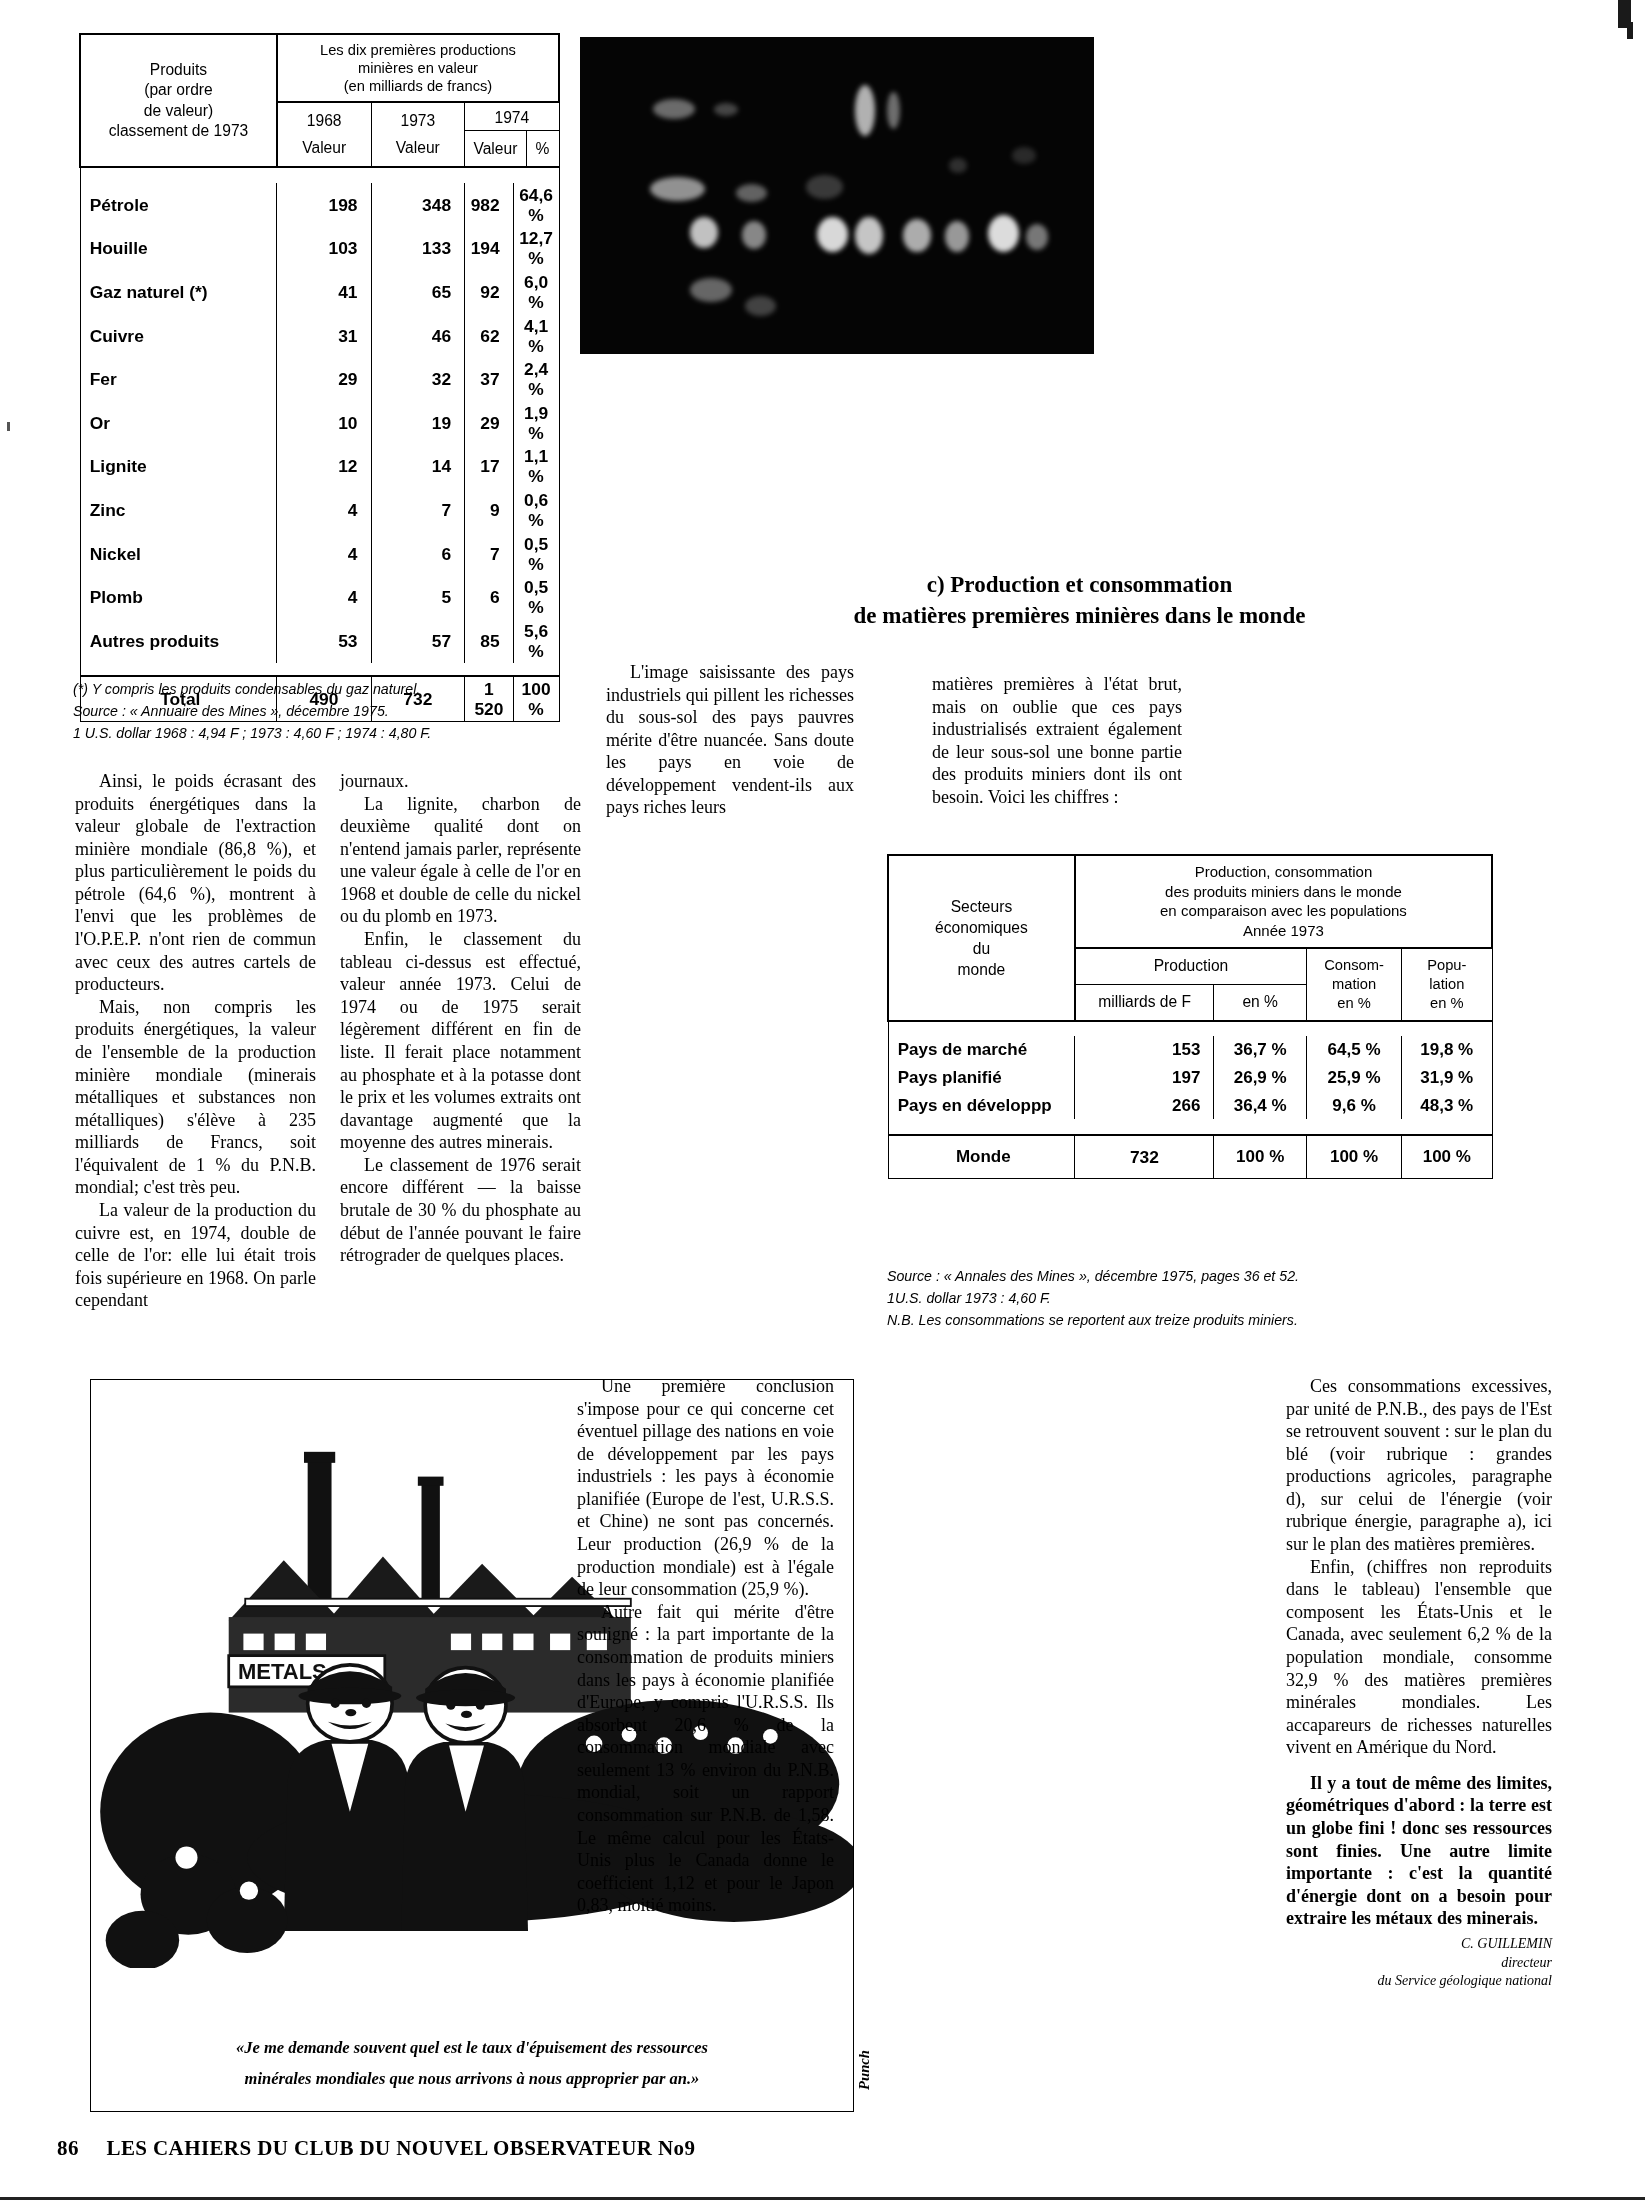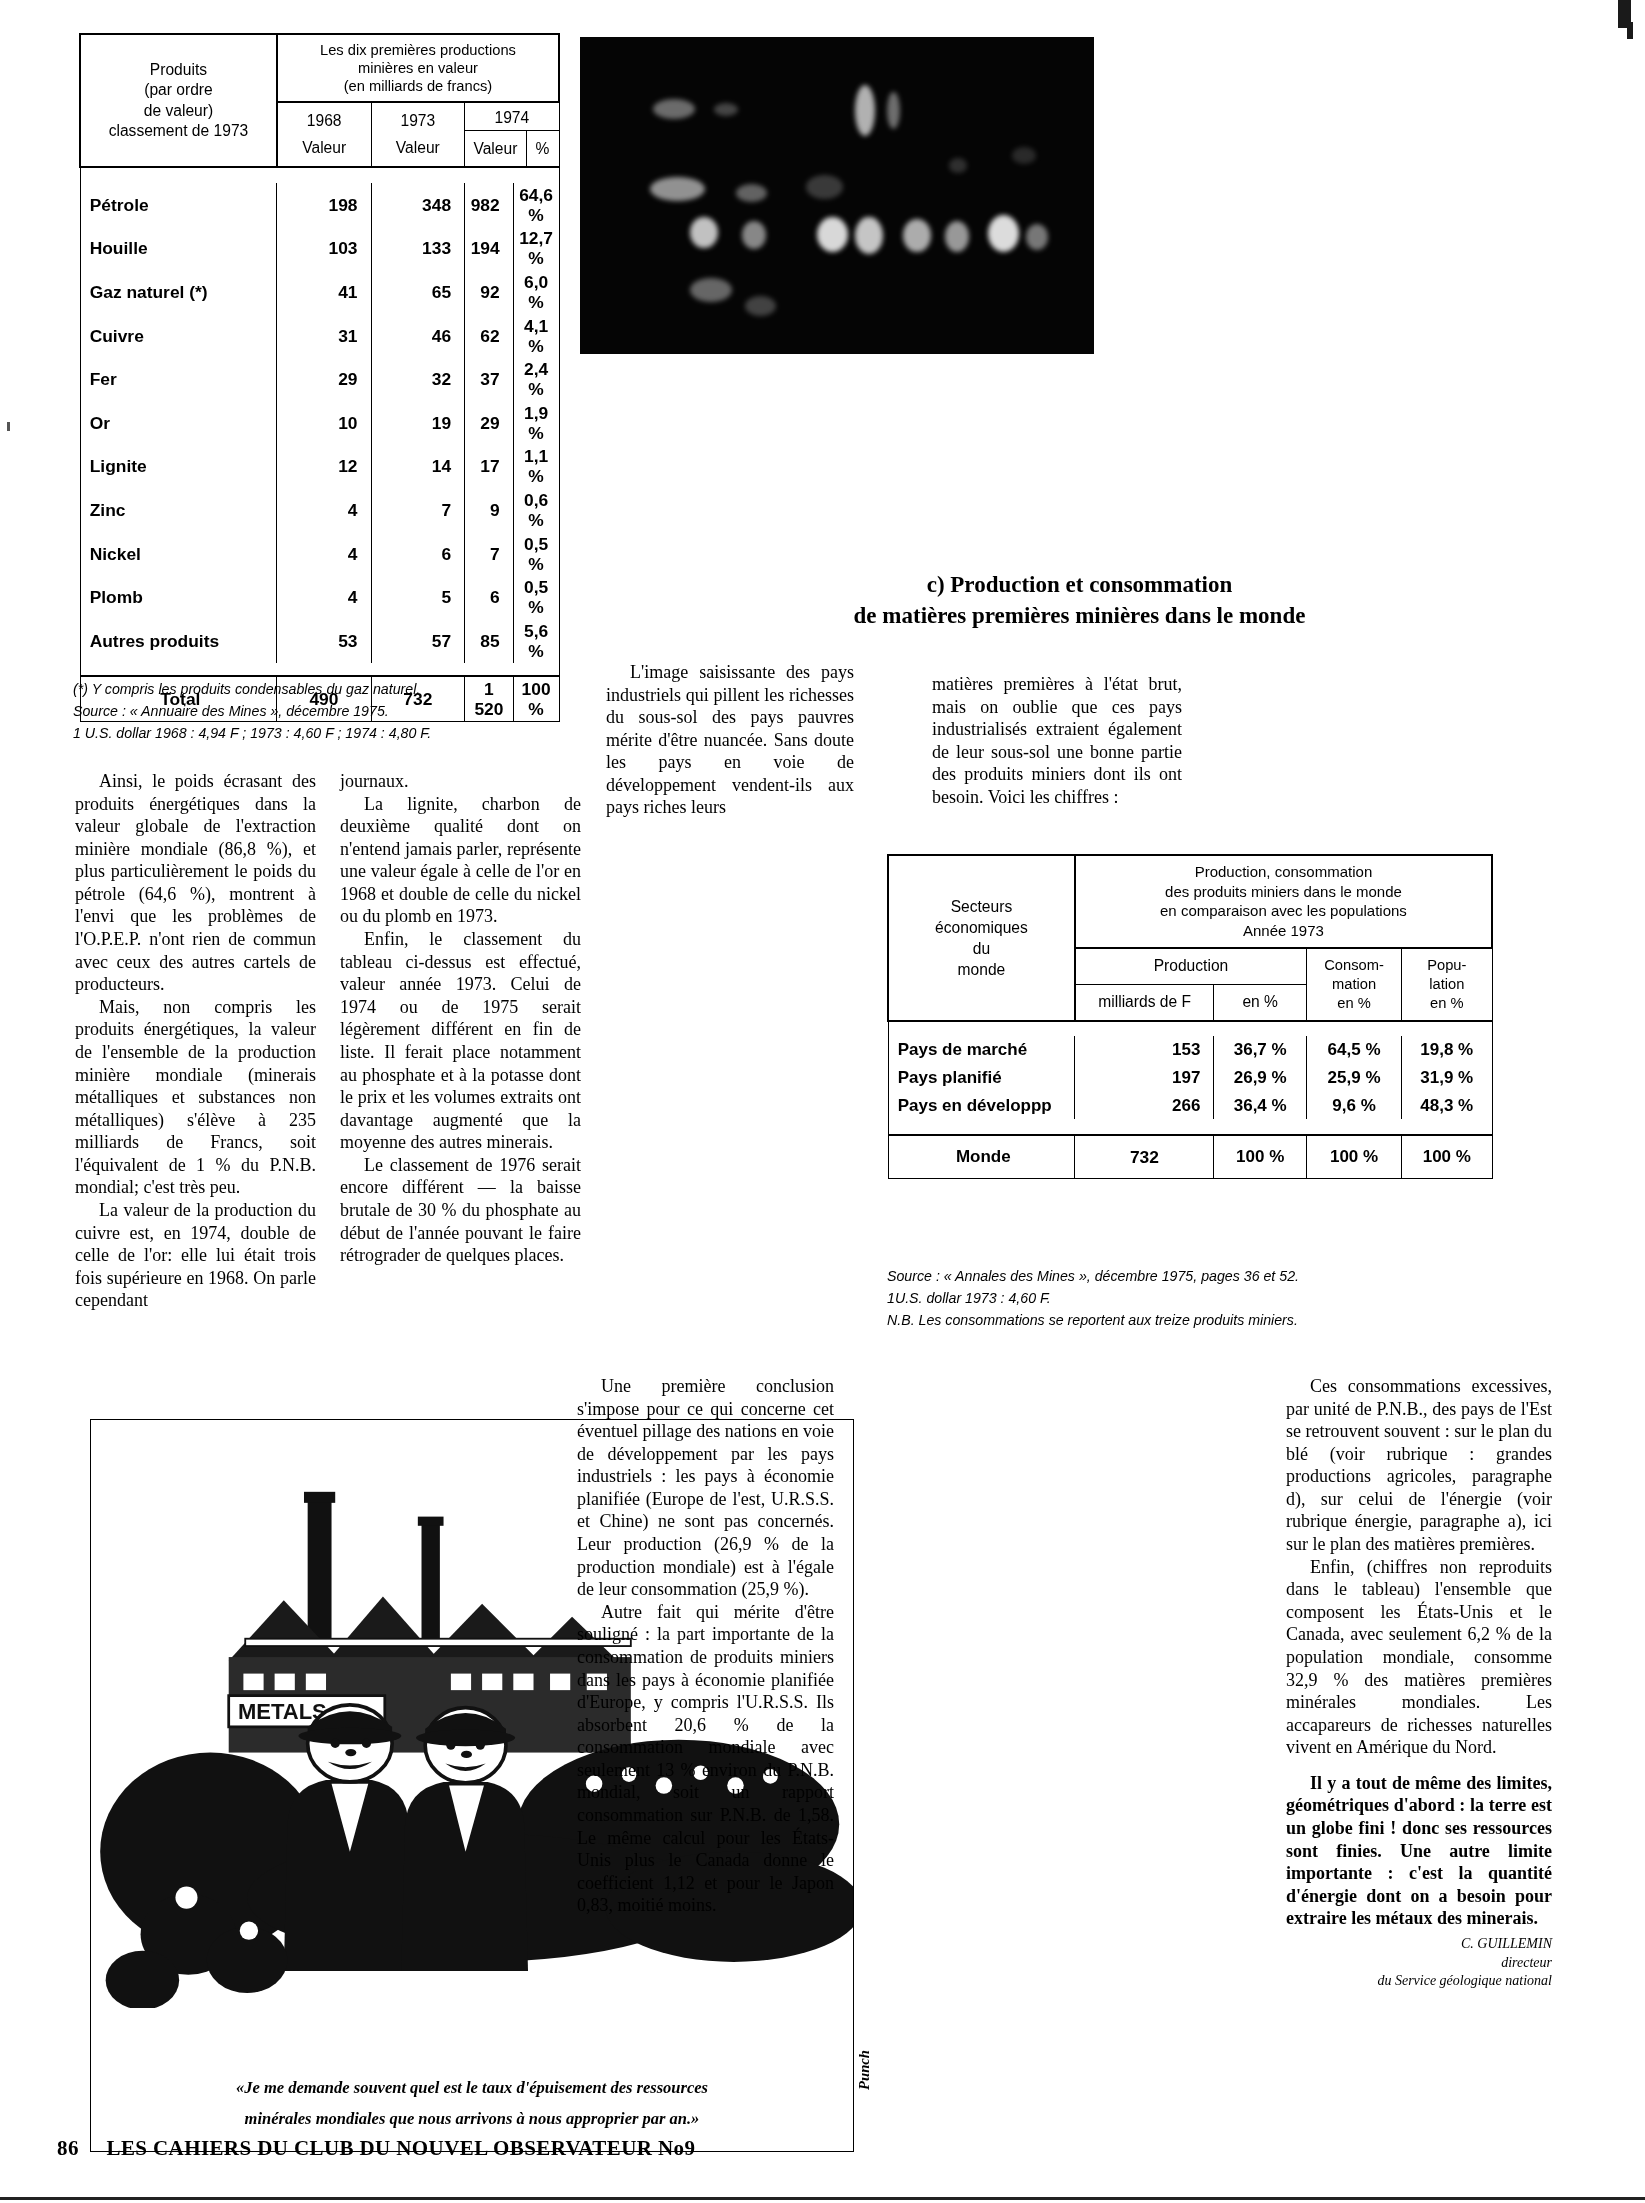--- a/index.html
+++ b/index.html
@@ -113,21 +113,20 @@
   #table2 .spacer td { height:11px; border-left:1.4px solid #000; border-right:1.4px solid #000; border-top:none; border-bottom:none; }
 
   #t2-notes { position:absolute; left:887px; top:1265px; width:624px; }
 
   
   #cartoon {
     position:absolute; left:90px; top:1379px; width:762px; height:731px;
     border:1.8px solid #000;
     background:#fff;
     overflow:hidden;
-    margin-top:40px;
   }
   #cartoon-art { position:absolute; left:0; top:0; width:100%; height:588px; }
   #cartoon-caption {
     position:absolute; left:0; bottom:16.5px; width:100%;
     text-align:center;
     font-family:"Liberation Serif", serif;
     font-style:italic;
     font-weight:bold;
     font-size:16.5px;
     line-height:1.9;

